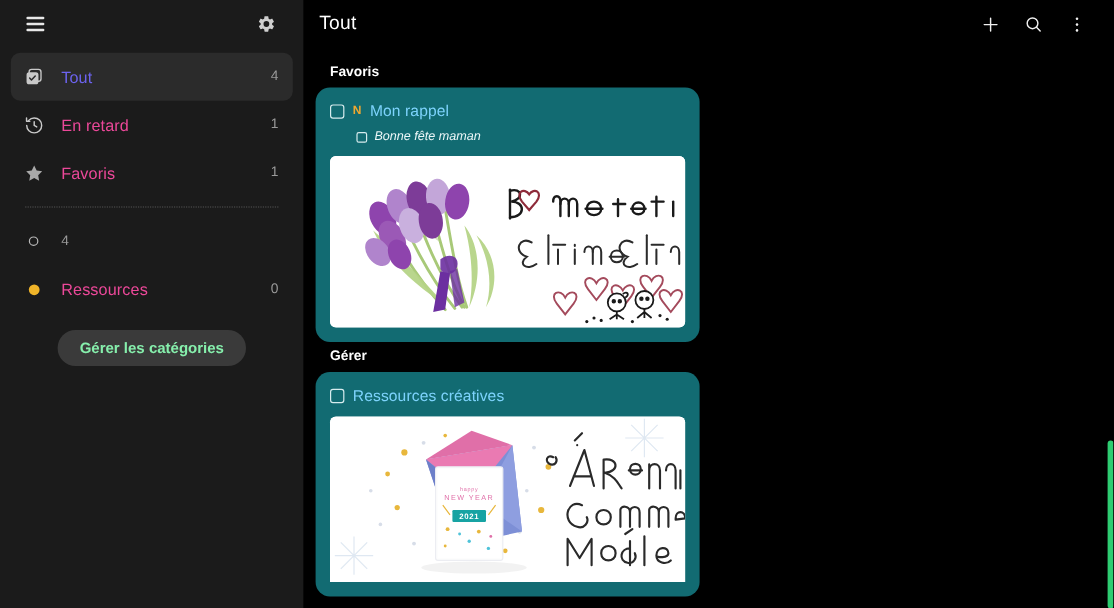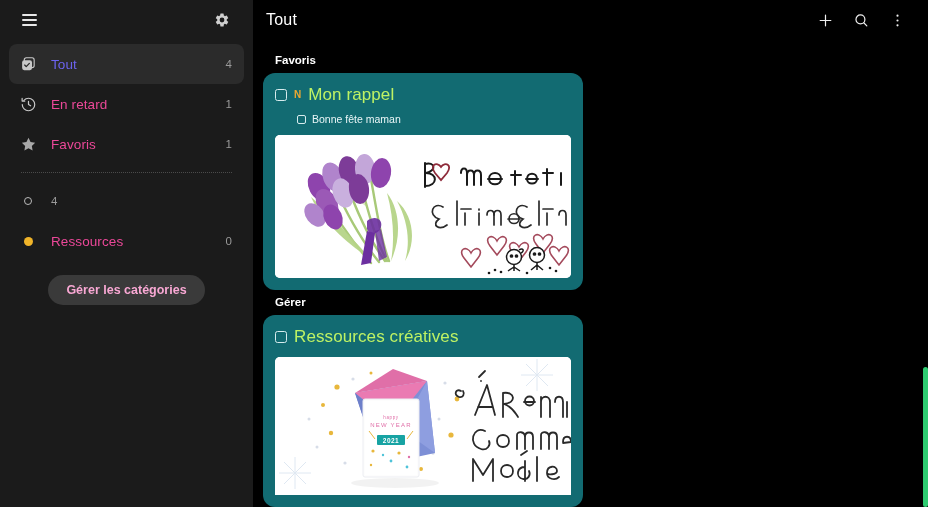--- a/index.html
+++ b/index.html
@@ -56,21 +56,21 @@
     height: 0;
   }
   .dot-ring {
     width: 8px; height: 8px; border-radius: 50%;
     border: 1.6px solid #b9b9b9;
   }
   .dot-solid { width: 9px; height: 9px; border-radius: 50%; background: #f0b429; }
 
   .sb-manage-wrap { display: flex; justify-content: center; margin-top: 14px; }
   .sb-manage {
-    background: #3a3a3a; color: #f9a8d4;
+    background: #3a3a3a; color: #86efac;
     border: none; border-radius: 16px;
     font-family: "Liberation Sans", sans-serif;
     font-size: 12.5px; font-weight: bold;
     padding: 8px 18px; cursor: pointer;
   }
 
   
   .main {
     flex: 1 1 auto; height: 507px; background: #000;
     position: relative; overflow: hidden;
@@ -94,26 +94,26 @@
   }
   .card-head { display: flex; align-items: center; gap: 7px; }
   .cb {
     width: 12px; height: 12px; flex: 0 0 12px;
     border: 1.6px solid #d7ecee; border-radius: 2.5px;
   }
   .cb.sm { width: 9px; height: 9px; flex: 0 0 9px; border-width: 1.3px; border-radius: 2px; }
   .badge-n {
     font-size: 10px; font-weight: bold; color: #f0a830; line-height: 1;
   }
-  .card-title { font-size: 17px; color: #bef264; letter-spacing: .1px; }
+  .card-title { font-size: 13px; color: #7dd3fc; letter-spacing: .1px; }
   .card-sub {
     display: flex; align-items: center; gap: 6px;
     margin: 8px 0 0 22px;
   }
-  .card-sub-text { font-size: 10.5px; color: #eaf6f7; }
+  .card-sub-text { font-size: 10.5px; color: #eaf6f7; font-style: italic; }
 
   .thumb {
     margin-top: 10px; background: #fff; border-radius: 5px;
     overflow: hidden; position: relative;
   }
   .thumb.a { height: 143px; }
   .thumb.b { height: 138px; border-radius: 5px 5px 0 0; }
 
   
   .scrollbar {

